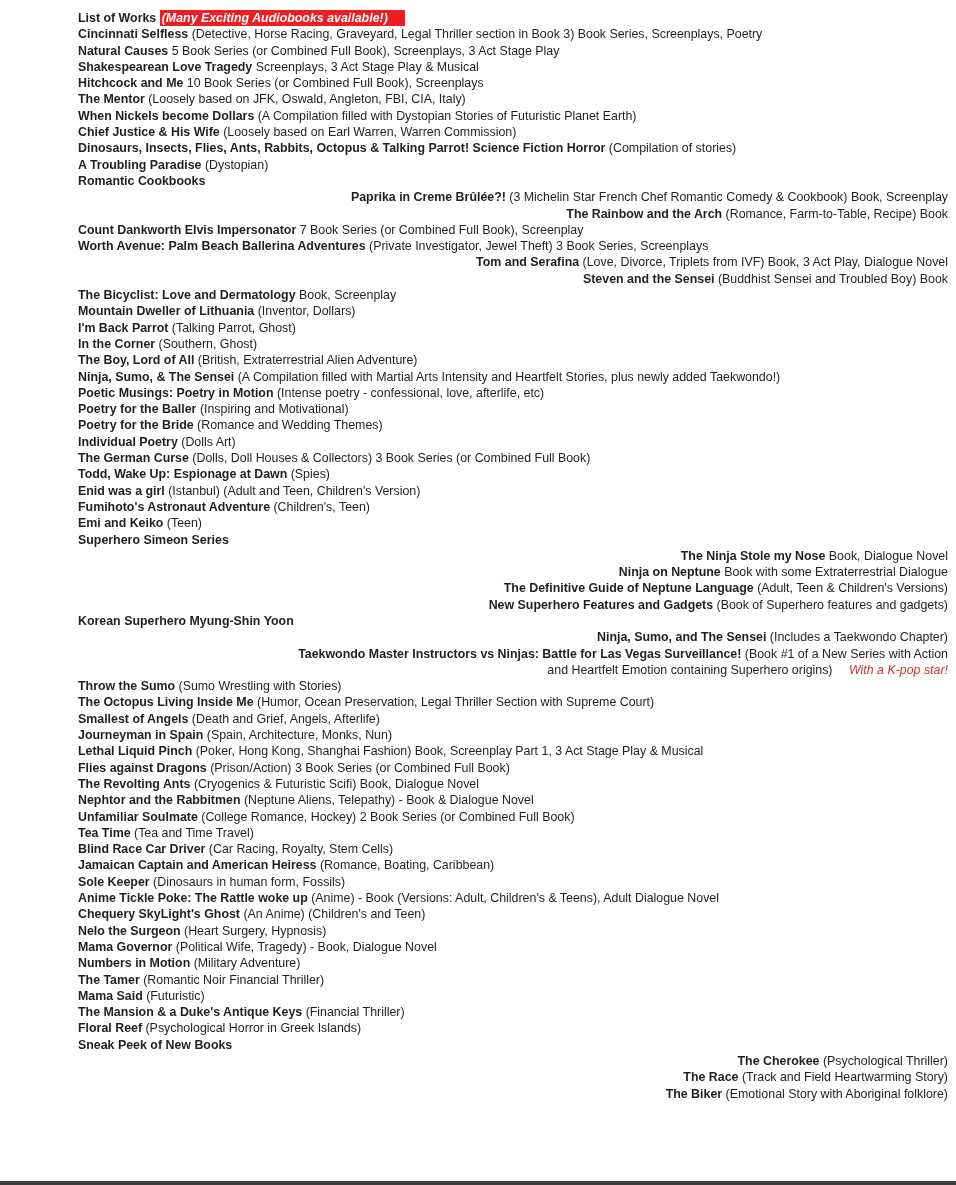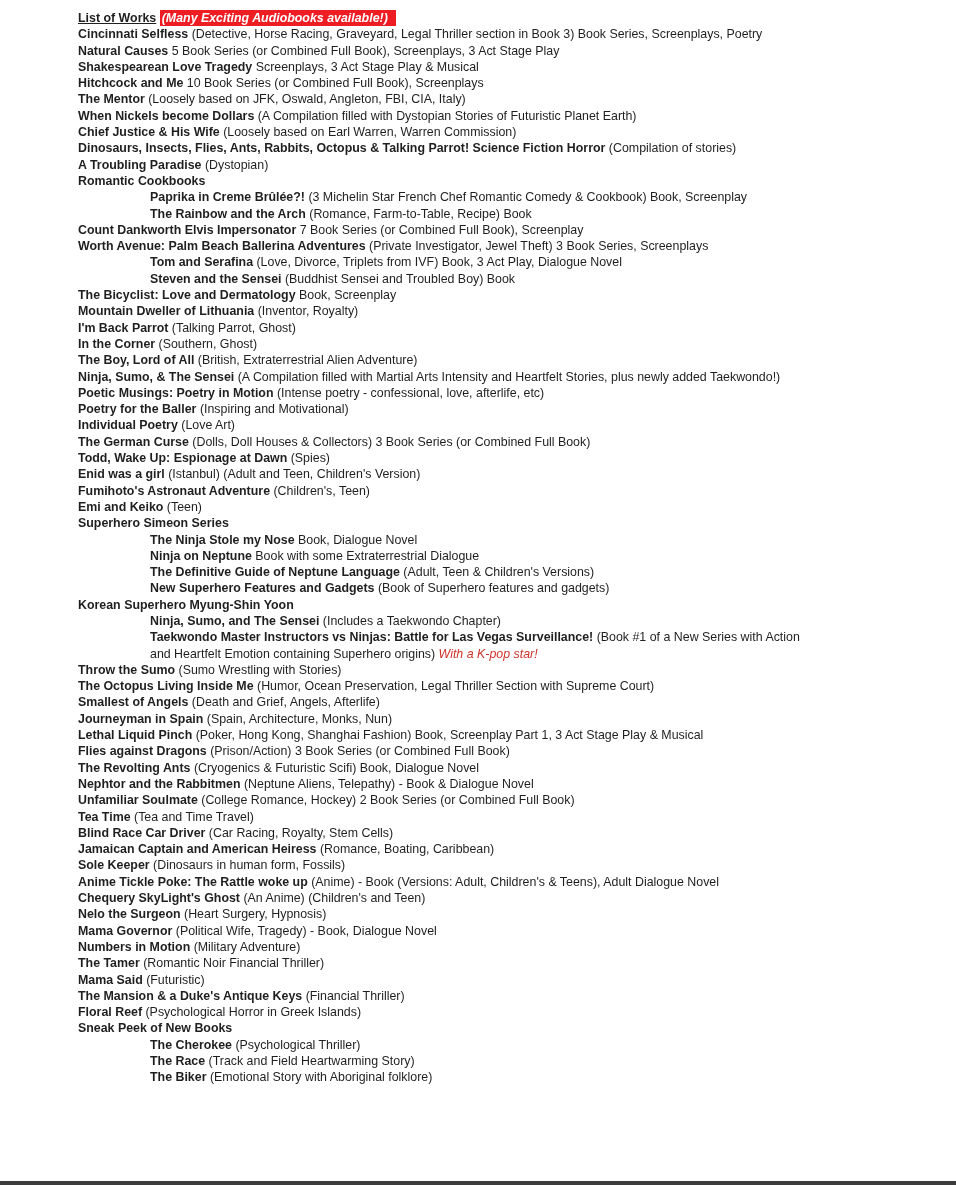--- a/index.html
+++ b/index.html
@@ -9,30 +9,30 @@
     height: 1185px;
     background: var(--page-bg, #ffffff);
     overflow: hidden;
     font-family: "Liberation Sans", "DejaVu Sans", sans-serif;
     font-size: 12.4px;
     line-height: 16.3px;
     color: var(--text-color, #1f1f1f);
   }
   .works { padding: 10px 8px 0 78px; }
   .line { white-space: nowrap; min-height: 16.3px; }
-  .line.indent { padding-left: 72px; }
+  .line.indent { padding-left: 72px; text-align: right; }
   .b { font-weight: bold; }
-  .u { text-decoration: underline; }
-  .red { color: var(--inline-red, #cf342c); font-style: italic; }
+  .u { }
+  .red { color: var(--inline-red, #cf342c); font-style: italic; margin-left: 13px; }
   .hl {
     background: var(--hl-bg, #ee1c23);
     color: var(--hl-text, #ffffff);
     font-weight: bold;
     font-style: italic;
-    padding: 1px 8px 1px 2px;
+    padding: 1px 17px 1px 2px;
   }
   .page-bottom-edge {
     position: absolute;
     left: 0; right: 0; bottom: 0;
     height: 4px;
     background: var(--bottom-edge, #3c3c3c);
   }
 </style>
 </head>
 <body>
@@ -50,28 +50,29 @@
       <div class="line"><span class="b">Dinosaurs, Insects, Flies, Ants, Rabbits, Octopus &amp; Talking Parrot! Science Fiction Horror</span><span> (Compilation of stories)</span></div>
       <div class="line"><span class="b">A Troubling Paradise</span><span> (Dystopian)</span></div>
       <div class="line"><span class="b">Romantic Cookbooks</span></div>
       <div class="line indent"><span class="b">Paprika in Creme Brûlée?!</span><span> (3 Michelin Star French Chef Romantic Comedy &amp; Cookbook) Book, Screenplay</span></div>
       <div class="line indent"><span class="b">The Rainbow and the Arch</span><span> (Romance, Farm-to-Table, Recipe) Book</span></div>
       <div class="line"><span class="b">Count Dankworth Elvis Impersonator</span><span> 7 Book Series (or Combined Full Book), Screenplay</span></div>
       <div class="line"><span class="b">Worth Avenue: Palm Beach Ballerina Adventures</span><span> (Private Investigator, Jewel Theft) 3 Book Series, Screenplays</span></div>
       <div class="line indent"><span class="b">Tom and Serafina</span><span> (Love, Divorce, Triplets from IVF) Book, 3 Act Play, Dialogue Novel</span></div>
       <div class="line indent"><span class="b">Steven and the Sensei</span><span> (Buddhist Sensei and Troubled Boy) Book</span></div>
       <div class="line"><span class="b">The Bicyclist: Love and Dermatology</span><span> Book, Screenplay</span></div>
-      <div class="line"><span class="b">Mountain Dweller of Lithuania</span><span> (Inventor, Royalty)</span></div>
+      <div class="line"><span class="b">Mountain Dweller of Lithuania</span><span> (Inventor, Dollars)</span></div>
       <div class="line"><span class="b">I'm Back Parrot</span><span> (Talking Parrot, Ghost)</span></div>
       <div class="line"><span class="b">In the Corner</span><span> (Southern, Ghost)</span></div>
       <div class="line"><span class="b">The Boy, Lord of All</span><span> (British, Extraterrestrial Alien Adventure)</span></div>
       <div class="line"><span class="b">Ninja, Sumo, &amp; The Sensei</span><span> (A Compilation filled with Martial Arts Intensity and Heartfelt Stories, plus newly added Taekwondo!)</span></div>
       <div class="line"><span class="b">Poetic Musings: Poetry in Motion</span><span> (Intense poetry - confessional, love, afterlife, etc)</span></div>
       <div class="line"><span class="b">Poetry for the Baller</span><span> (Inspiring and Motivational)</span></div>
-      <div class="line"><span class="b">Individual Poetry</span><span> (Love Art)</span></div>
+      <div class="line"><span class="b">Poetry for the Bride</span><span> (Romance and Wedding Themes)</span></div>
+      <div class="line"><span class="b">Individual Poetry</span><span> (Dolls Art)</span></div>
       <div class="line"><span class="b">The German Curse</span><span> (Dolls, Doll Houses &amp; Collectors) 3 Book Series (or Combined Full Book)</span></div>
       <div class="line"><span class="b">Todd, Wake Up: Espionage at Dawn</span><span> (Spies)</span></div>
       <div class="line"><span class="b">Enid was a girl</span><span> (Istanbul) (Adult and Teen, Children's Version)</span></div>
       <div class="line"><span class="b">Fumihoto's Astronaut Adventure</span><span> (Children's, Teen)</span></div>
       <div class="line"><span class="b">Emi and Keiko</span><span> (Teen)</span></div>
       <div class="line"><span class="b">Superhero Simeon Series</span></div>
       <div class="line indent"><span class="b">The Ninja Stole my Nose</span><span> Book, Dialogue Novel</span></div>
       <div class="line indent"><span class="b">Ninja on Neptune</span><span> Book with some Extraterrestrial Dialogue</span></div>
       <div class="line indent"><span class="b">The Definitive Guide of Neptune Language</span><span> (Adult, Teen &amp; Children's Versions)</span></div>
       <div class="line indent"><span class="b">New Superhero Features and Gadgets</span><span> (Book of Superhero features and gadgets)</span></div>

